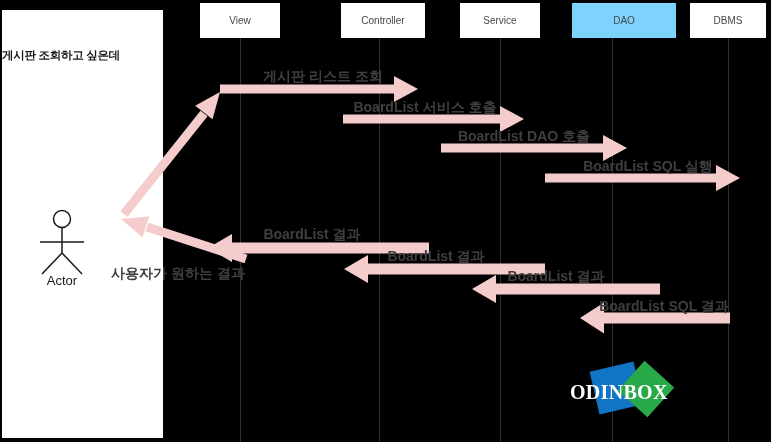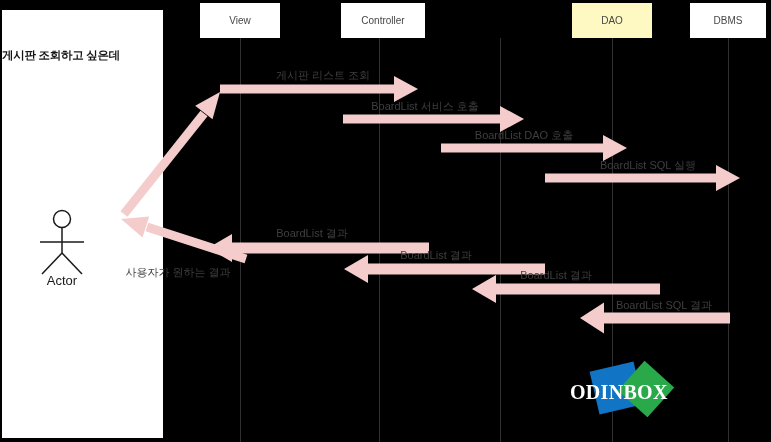--- a/index.html
+++ b/index.html
@@ -25,21 +25,21 @@
   .actor-svg{position:absolute;left:28px;top:196px;}
   .actor-label{
     position:absolute;left:60px;top:263px;transform:translateX(-50%);
     font-size:13px;color:#1a1a1a;
   }
   
   .arrows{position:absolute;left:0;top:0;}
   
   .msg{
     position:absolute;transform:translateX(-50%);white-space:nowrap;
-    font-size:11px;font-weight:400;color:#3f3f3f;
+    font-size:14px;font-weight:700;color:#3f3f3f;
   }
   
   .logo{position:absolute;left:570px;top:350px;width:201px;height:92px;}
   .logo-blue{position:absolute;left:24px;top:16px;width:45px;height:44px;transform:rotate(-13deg);}
   .logo-green{position:absolute;left:56px;top:19px;width:40px;height:40px;transform:rotate(42deg);}
   .logo-text{
     position:absolute;left:0;top:31px;width:96px;text-align:center;
     font-size:20px;font-weight:800;color:#fff;letter-spacing:0.3px;font-family:Liberation Serif, serif;
   }
 </style>
@@ -47,21 +47,24 @@
 <body>
 
 <div class="stage" style="background-color: rgb(0, 0, 0);">
 
   <div class="head-box" style="left: 200px; width: 80px; background-color: rgb(255, 255, 255);">
       <span>View</span>
     </div>
   <div class="head-box" style="left: 341px; width: 84px; background-color: rgb(255, 255, 255);">
       <span>Controller</span>
     </div>
-  <div class="head-box" style="left: 572px; width: 80px; background-color: #fef9c3;">
+  <div class="head-box" style="left: 460px; width: 80px; background-color: rgb(255, 255, 255);">
+      <span>Service</span>
+    </div>
+  <div class="head-box" style="left: 572px; width: 104px; background-color: #7dd3fc;">
       <span>DAO</span>
     </div>
   <div class="head-box" style="left: 690px; width: 76px; background-color: rgb(255, 255, 255);">
       <span>DBMS</span>
     </div>
 
   <div class="vline" style="left:240px"></div>
   <div class="vline" style="left:379px"></div>
   <div class="vline" style="left:500px"></div>
   <div class="vline" style="left:612px"></div>

